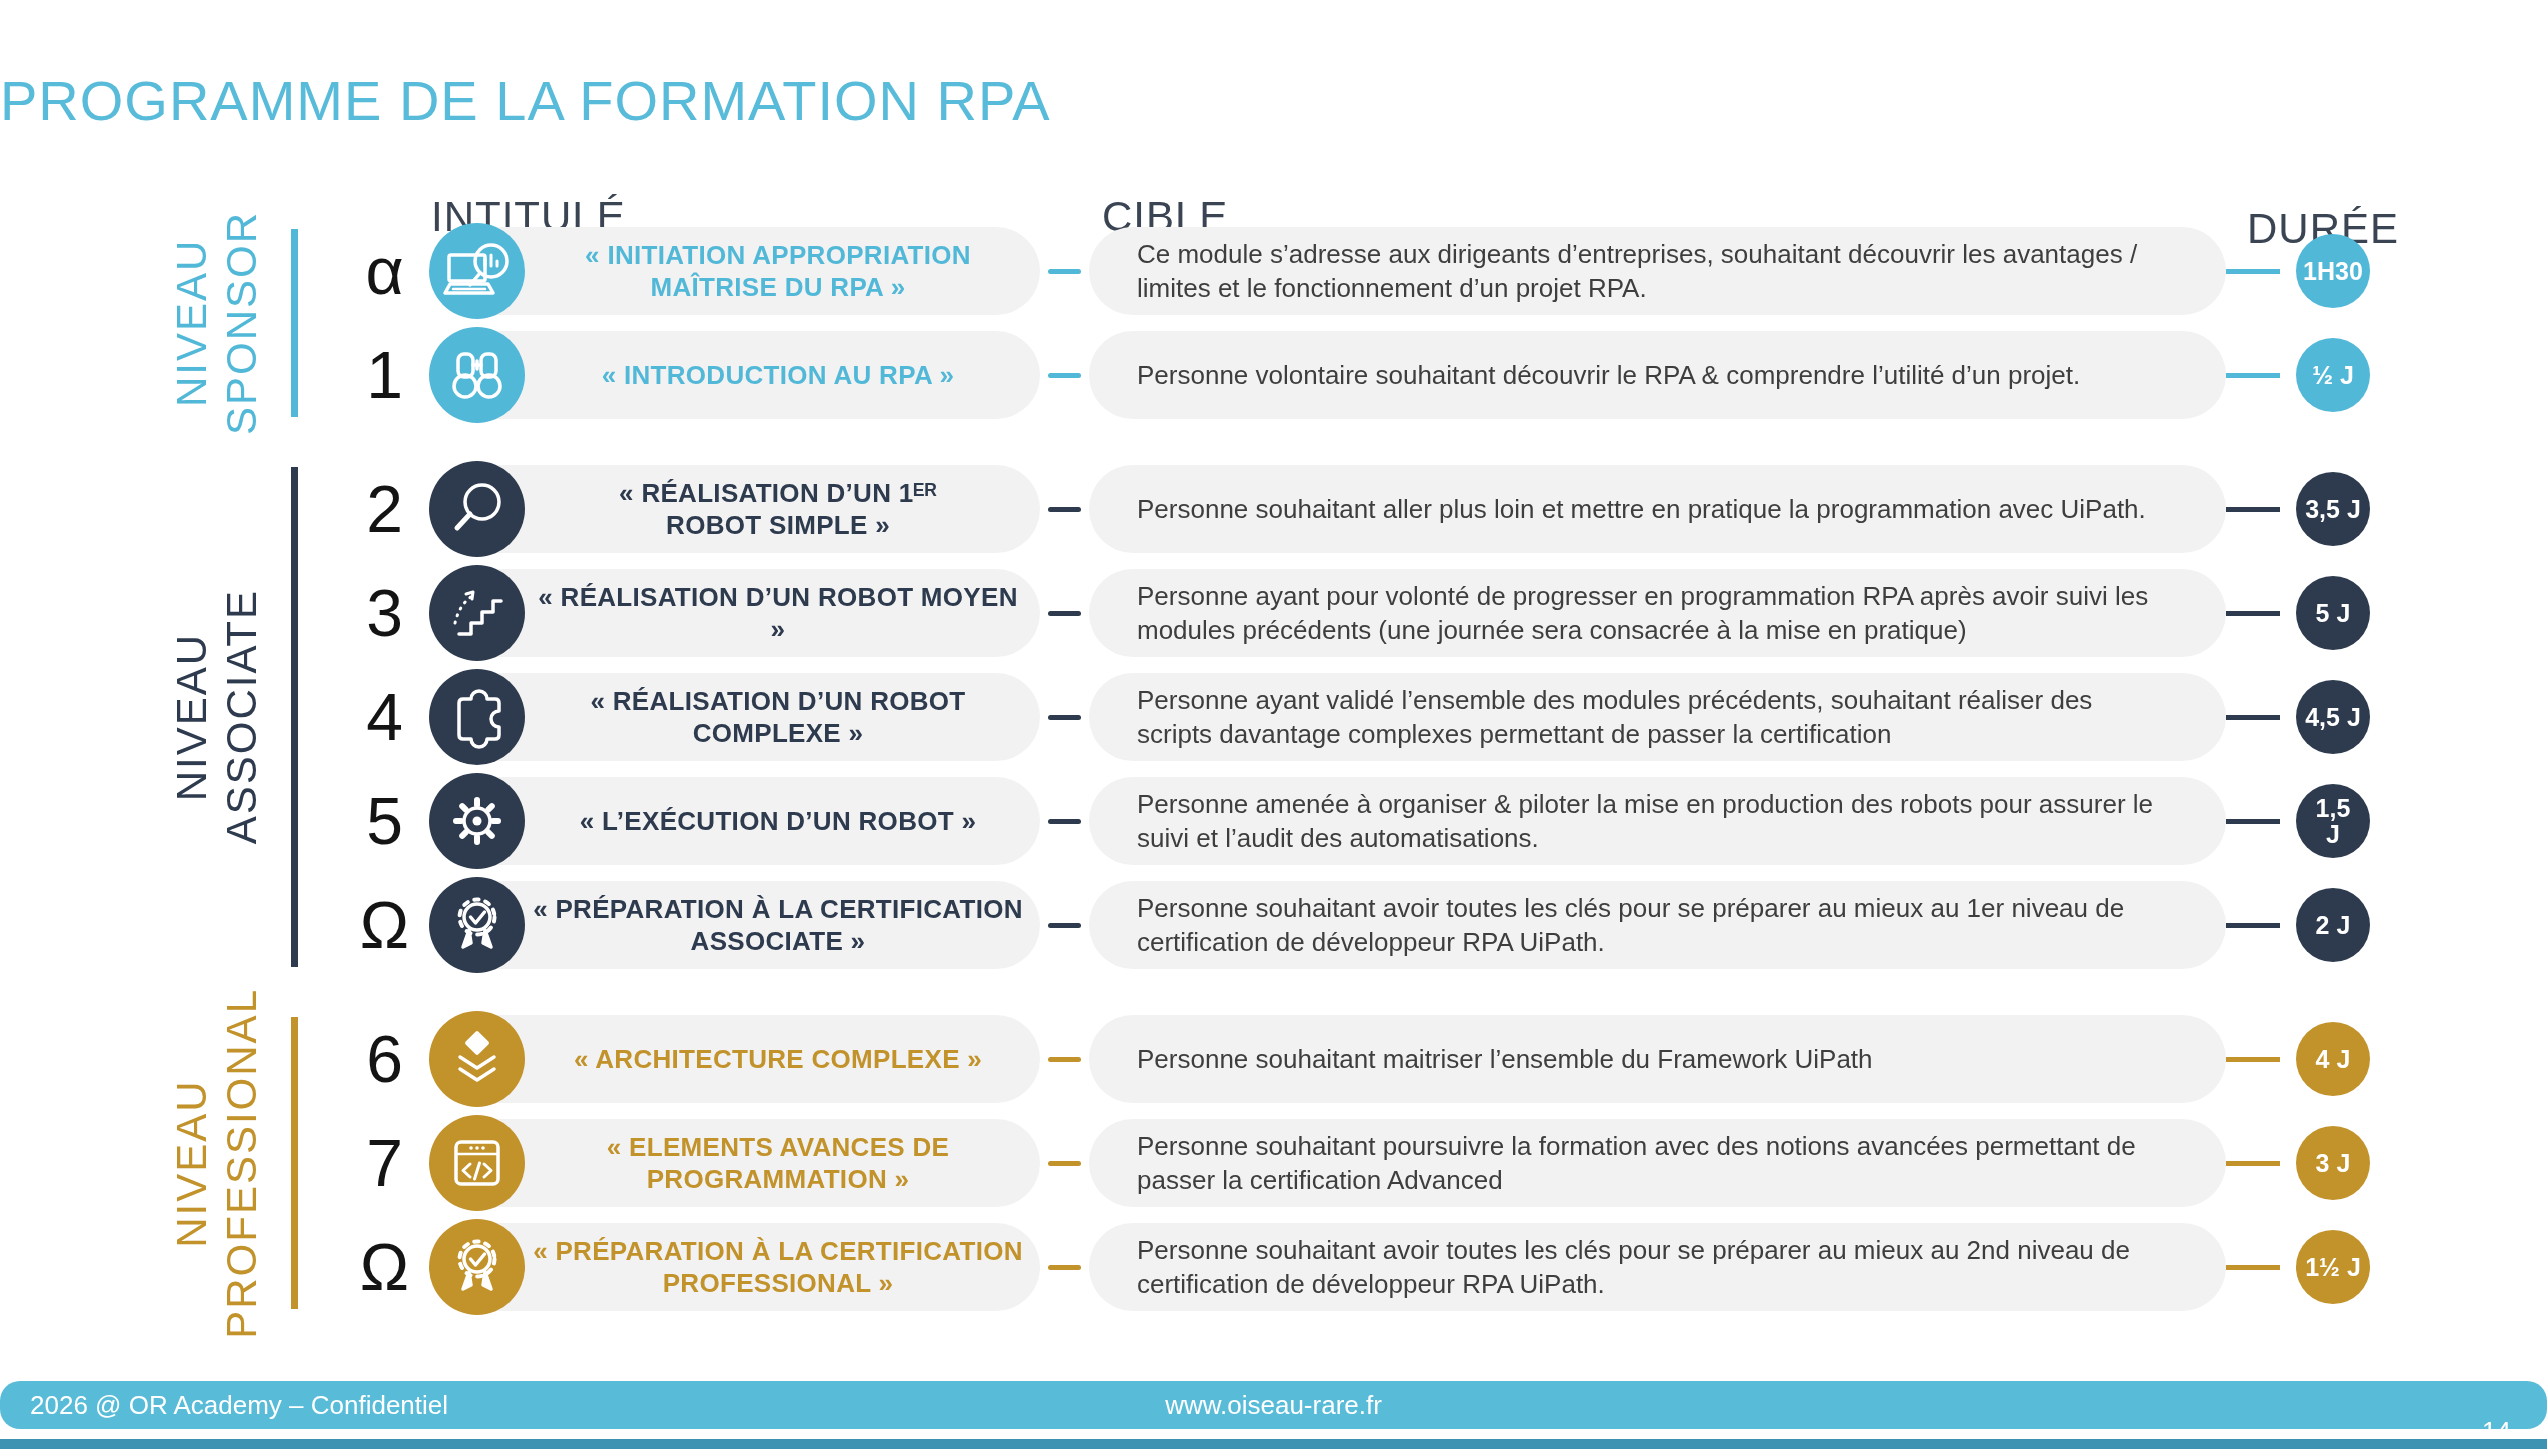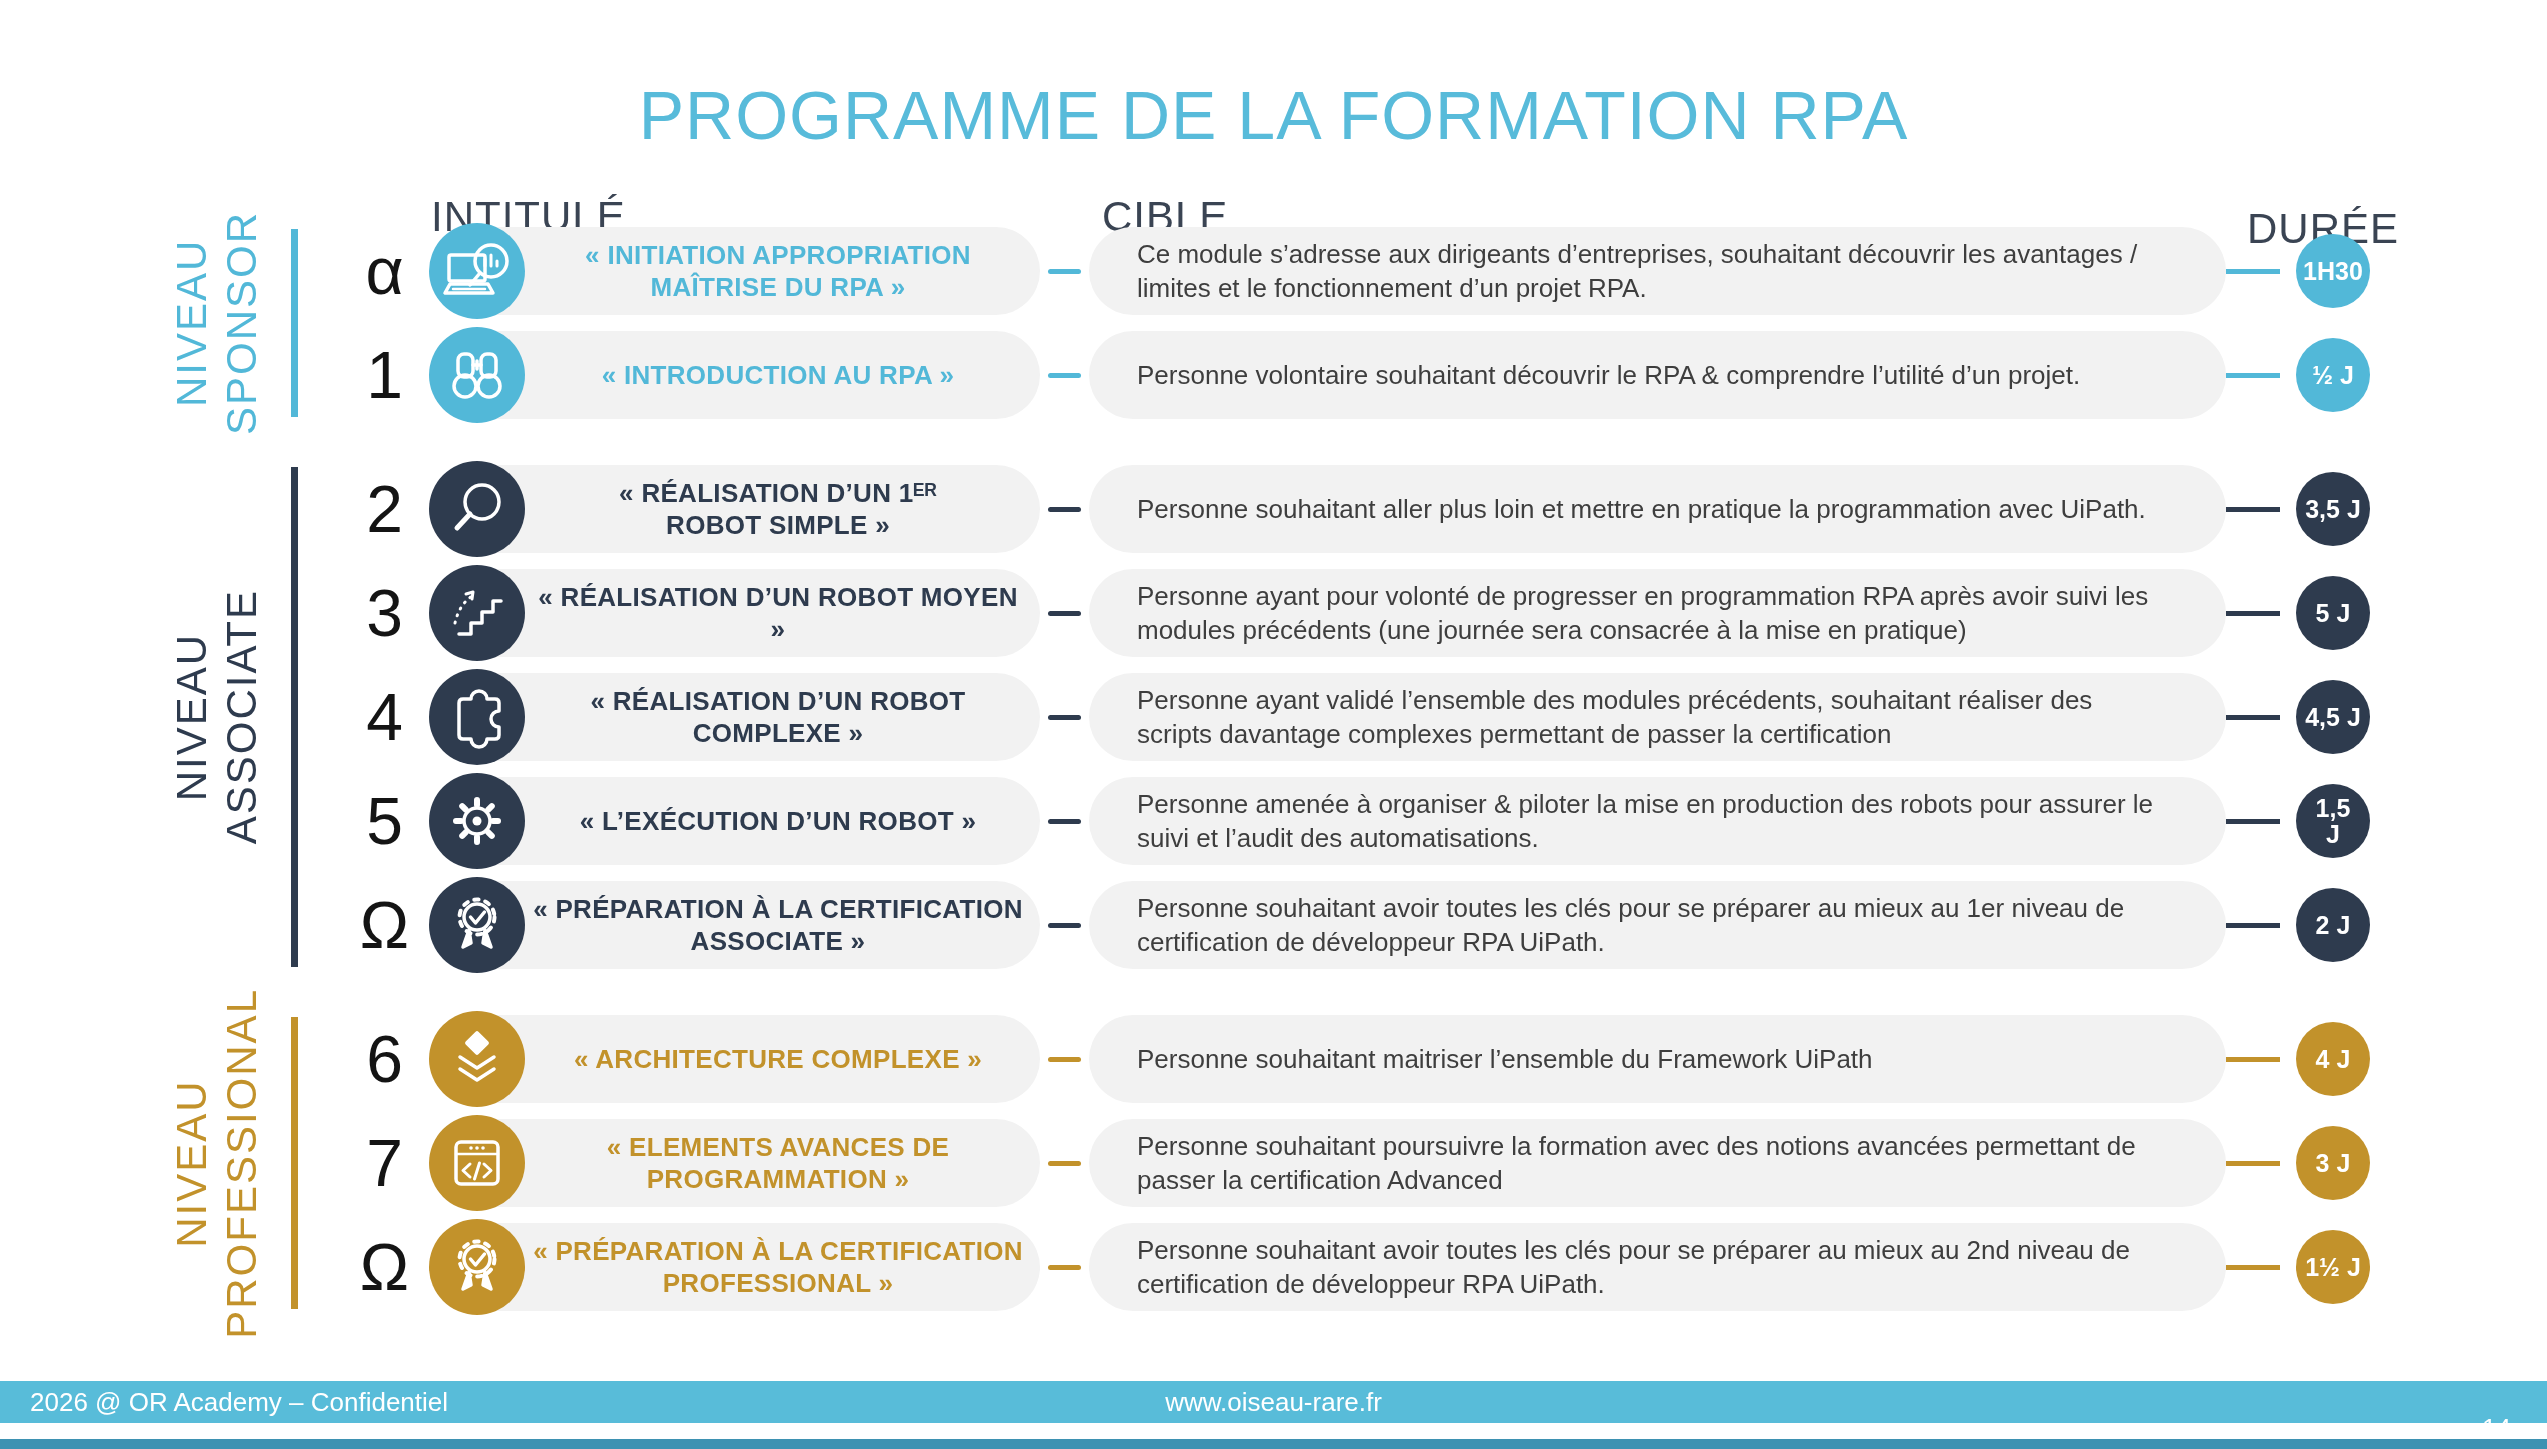--- a/index.html
+++ b/index.html
@@ -1,20 +1,20 @@
 <!DOCTYPE html>
 <html style="--title-color: #58BBDA; --header-text: #3A4453; --body-text: #3E3E3E; --pill-bg: #F2F2F2; --footer-bar: #58BCD9; --footer-strip: #3E92B2;"><head>
 <meta charset="utf-8">
 <style>
   html,body{margin:0;padding:0;background:#fff;}
   body{font-family:"Liberation Sans","DejaVu Sans",sans-serif;}
   .slide{position:relative;width:2547px;height:1450px;background:#fff;overflow:hidden;}
 
-  .main-title{position:absolute;top:30px;left:0;width:100%;text-align:center;
-    font-size:68px;font-weight:400;letter-spacing:1px;color:var(--title-color,#58BBDA);}
+  .main-title{position:absolute;top:30px;left:0;width:100%;text-align:left;
+    font-size:56px;font-weight:400;letter-spacing:1px;color:var(--title-color,#58BBDA);}
 
   .col-header{position:absolute;font-size:42px;color:var(--header-text,#3A4453);letter-spacing:1px;margin-top:28px;}
   #h-intitule{left:431px;top:165px;}
   #h-cible{left:1102px;top:165px;}
   #h-duree{left:2247px;top:177px;}
 
   .content{position:absolute;left:0;top:227px;width:2547px;}
   .group{display:flex;margin-bottom:46px;}
   .group-side{flex:0 0 338px;position:relative;}
   .group-bar{position:absolute;right:40px;top:2px;bottom:2px;width:7px;background:var(--accent);}
@@ -35,21 +35,21 @@
     color:var(--accent);white-space:pre-line;line-height:1.25;}
   .dash{flex:0 0 33px;height:5px;background:var(--accent);margin:0 8px;border-radius:3px;}
   .cible-pill{flex:0 0 1137px;height:88px;background:var(--pill-bg,#F2F2F2);border-radius:44px;
     display:flex;align-items:center;padding:0 44px 0 36px;box-sizing:border-box;}
   .cible-text{margin:12px;font-size:26px;color:var(--body-text,#3E3E3E);line-height:1.32;}
   .link{flex:0 0 54px;height:5px;background:var(--accent);}
   .badge{flex:0 0 74px;height:74px;border-radius:50%;background:var(--accent);color:#fff;
     font-weight:bold;font-size:25px;display:flex;align-items:center;justify-content:center;
     text-align:center;white-space:pre-line;line-height:1.05;margin-left:16px;}
 
-  .footer-bar{position:absolute;left:0;top:1381px;width:100%;height:42px;background:var(--footer-bar,#58BCD9);}
+  .footer-bar{position:absolute;left:0;top:1381px;width:100%;height:48px;background:var(--footer-bar,#58BCD9);border-radius:20px;}
   .footer-bar span{position:absolute;top:50%;transform:translateY(-50%);color:#fff;font-size:26px;font-weight:300;}
   .footer-left{left:30px;}
   .footer-center{left:50%;transform:translate(-50%,-50%) !important;}
   .footer-page{right:36px;margin-top:26px;}
   .footer-strip{position:absolute;left:0;top:1439px;width:100%;height:11px;background:var(--footer-strip,#3E92B2);}
 </style>
 </head>
 <body>
 
 <div class="slide">

